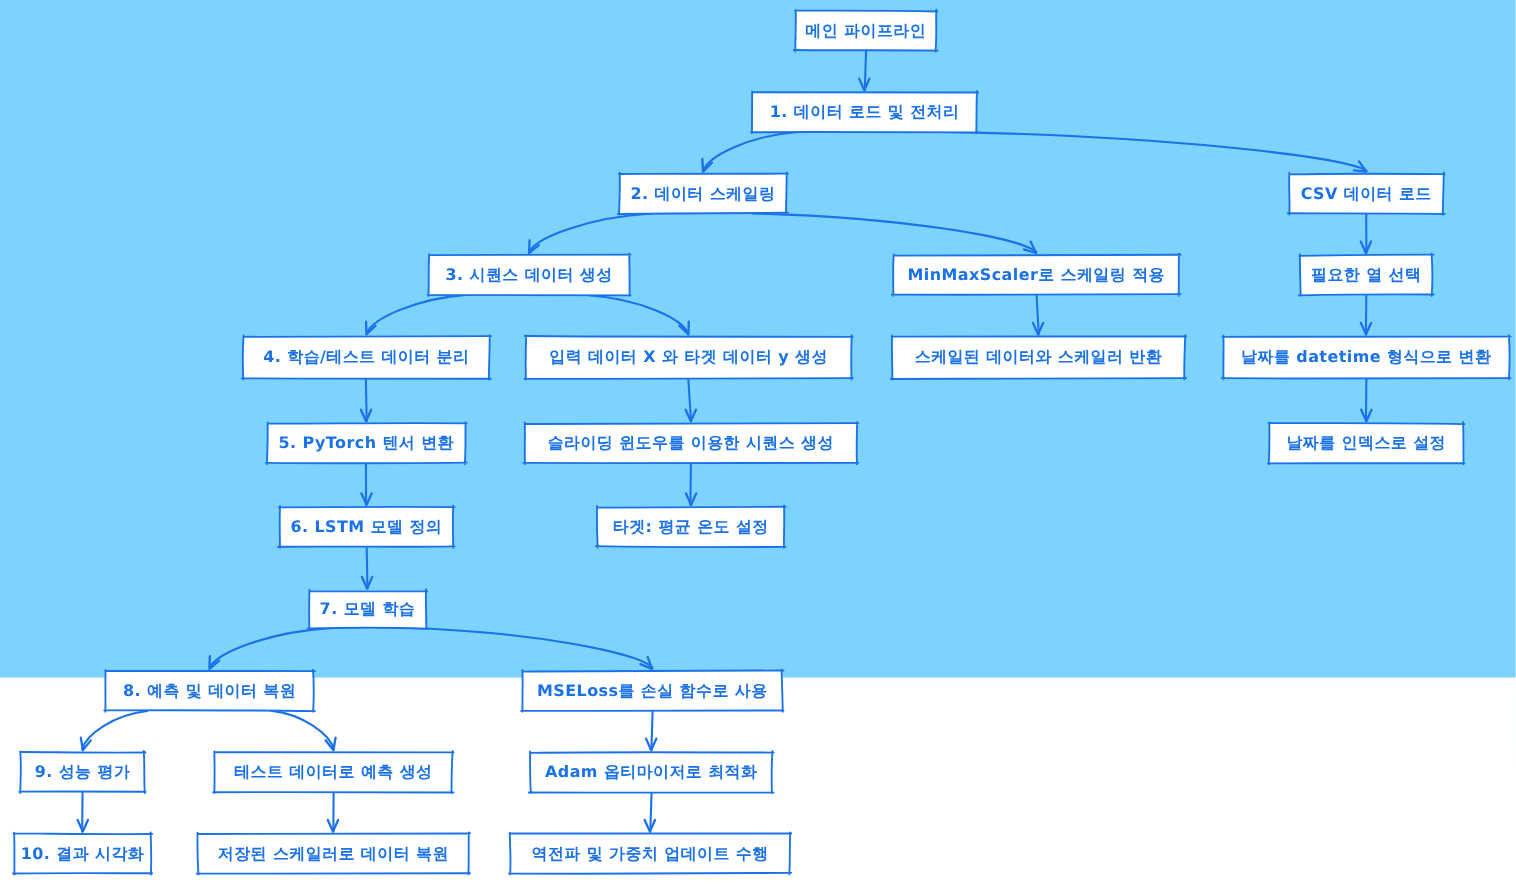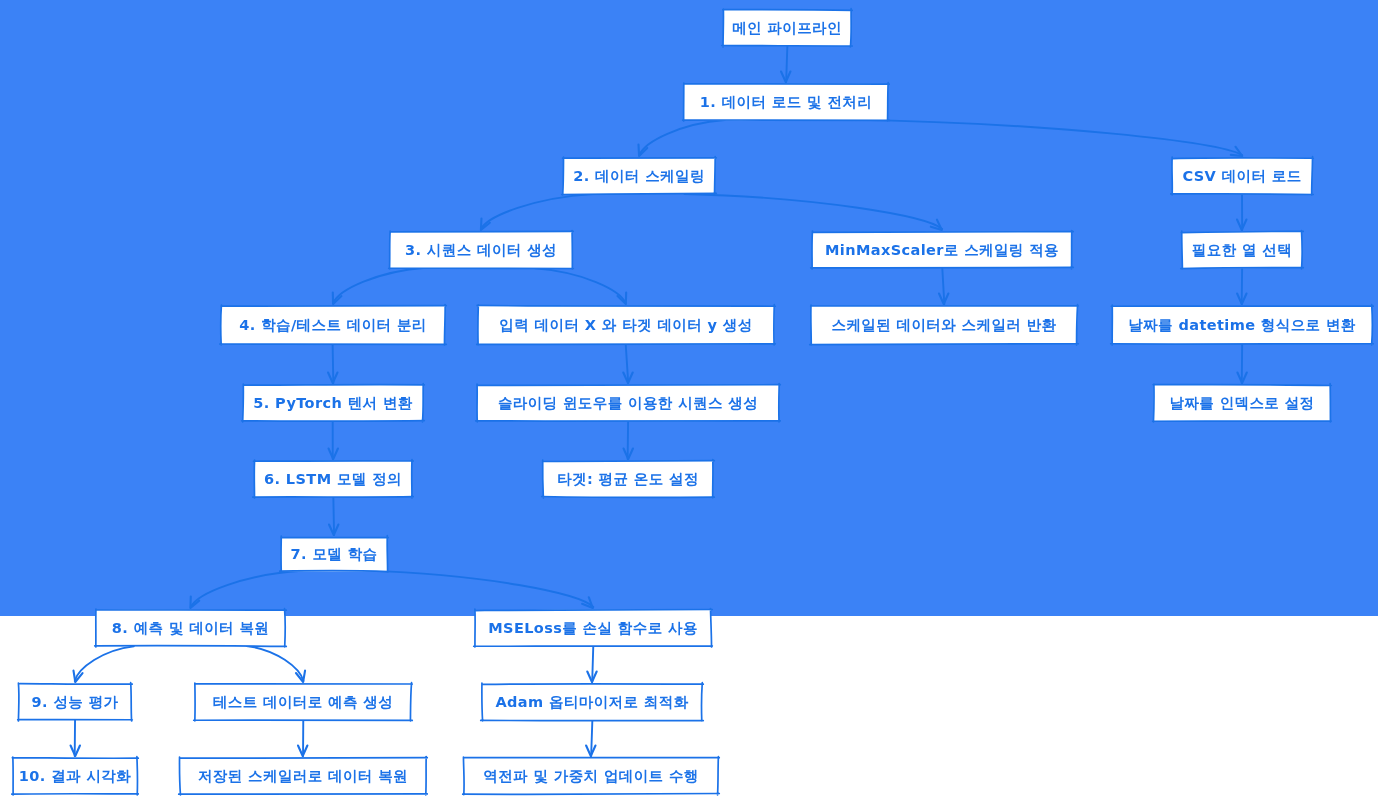--- a/index.html
+++ b/index.html
@@ -10,21 +10,21 @@
   body {
     width: 1378px;
     height: 804px;
     overflow: hidden;
     font-family: "DejaVu Sans", sans-serif;
   }
   #diagram-root {
     position: relative;
     width: 1378px;
     height: 616px;
-    background: #3b82f6;
+    background: #7dd3fc;
   }
   svg#flow-svg {
     position: absolute;
     top: 0;
     left: 0;
     width: 1378px;
     height: 804px;
     display: block;
   }
   .node-box {

